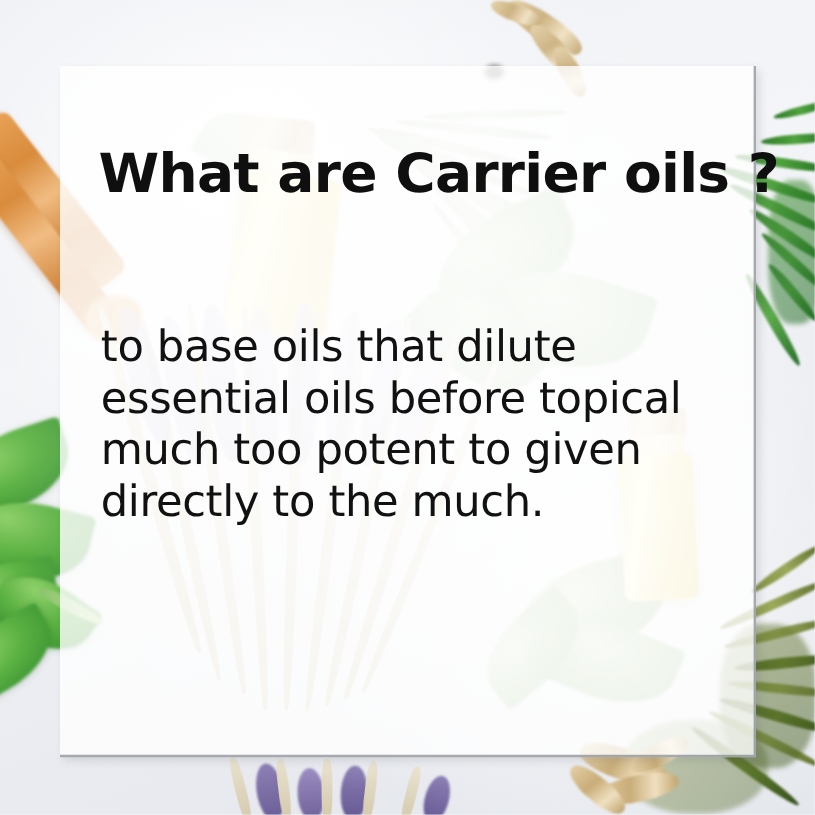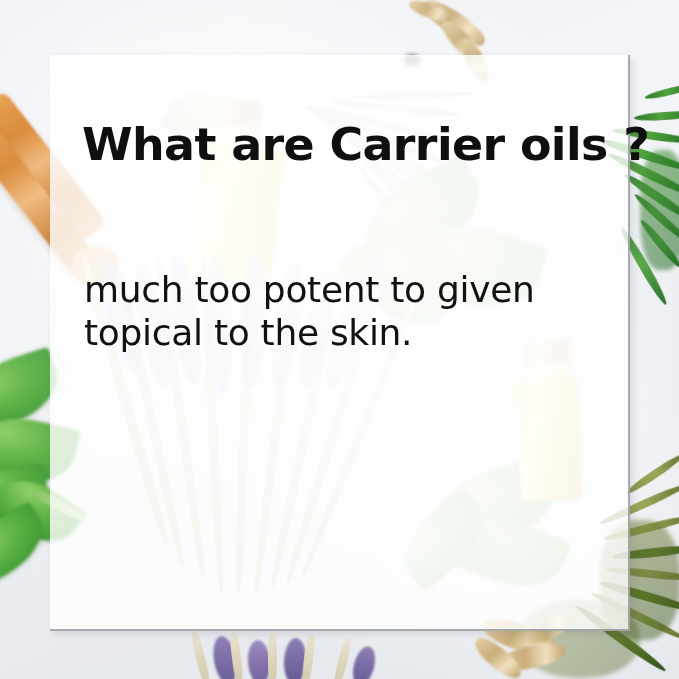--- a/index.html
+++ b/index.html
@@ -274,18 +274,20 @@
 
     <div class="veil"></div>
   </div>
 
   <div class="panel"></div>
 
   <div class="text-layer">
     <div class="title">What are Carrier oils ?</div>
 
     <div class="body-copy">
+      <div class="ln">to base oils that dilute</div>
+      <div class="ln">essential oils before topical</div>
       <div class="ln">much too potent to given</div>
-      <div class="ln">topical to the skin.</div>
+      <div class="ln">directly to the much.</div>
     </div>
   </div>
 
 </div>
 
 </body></html>

